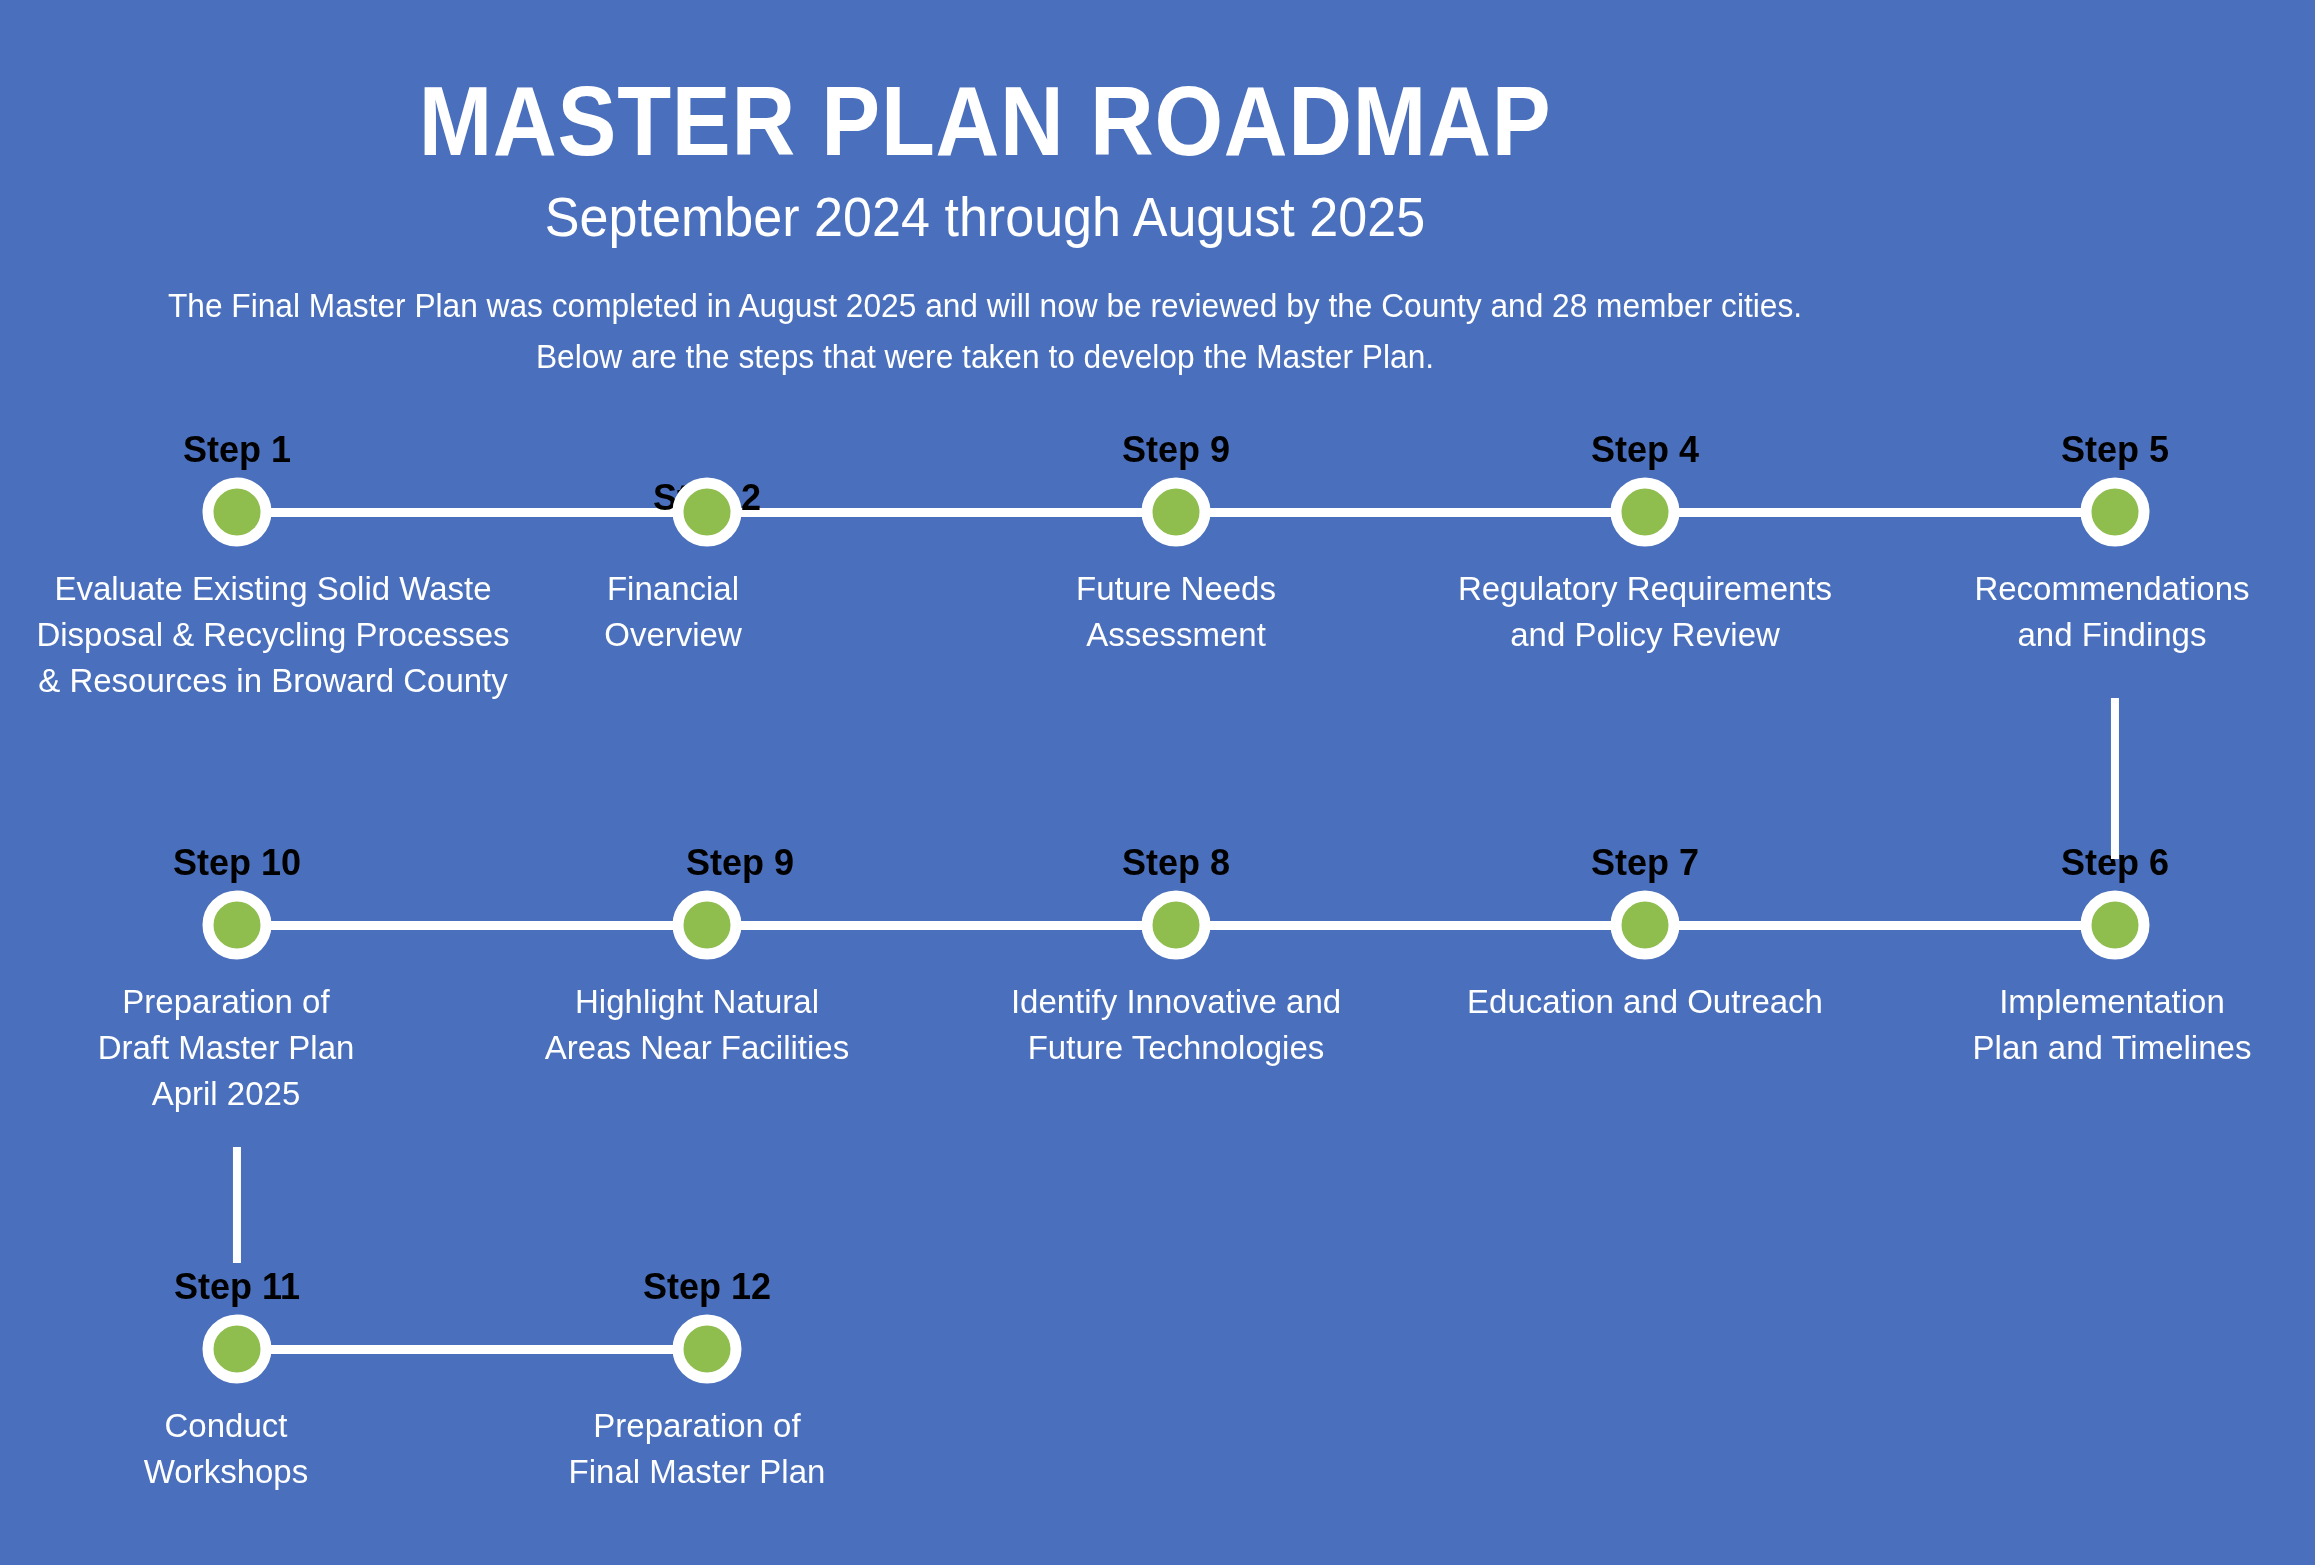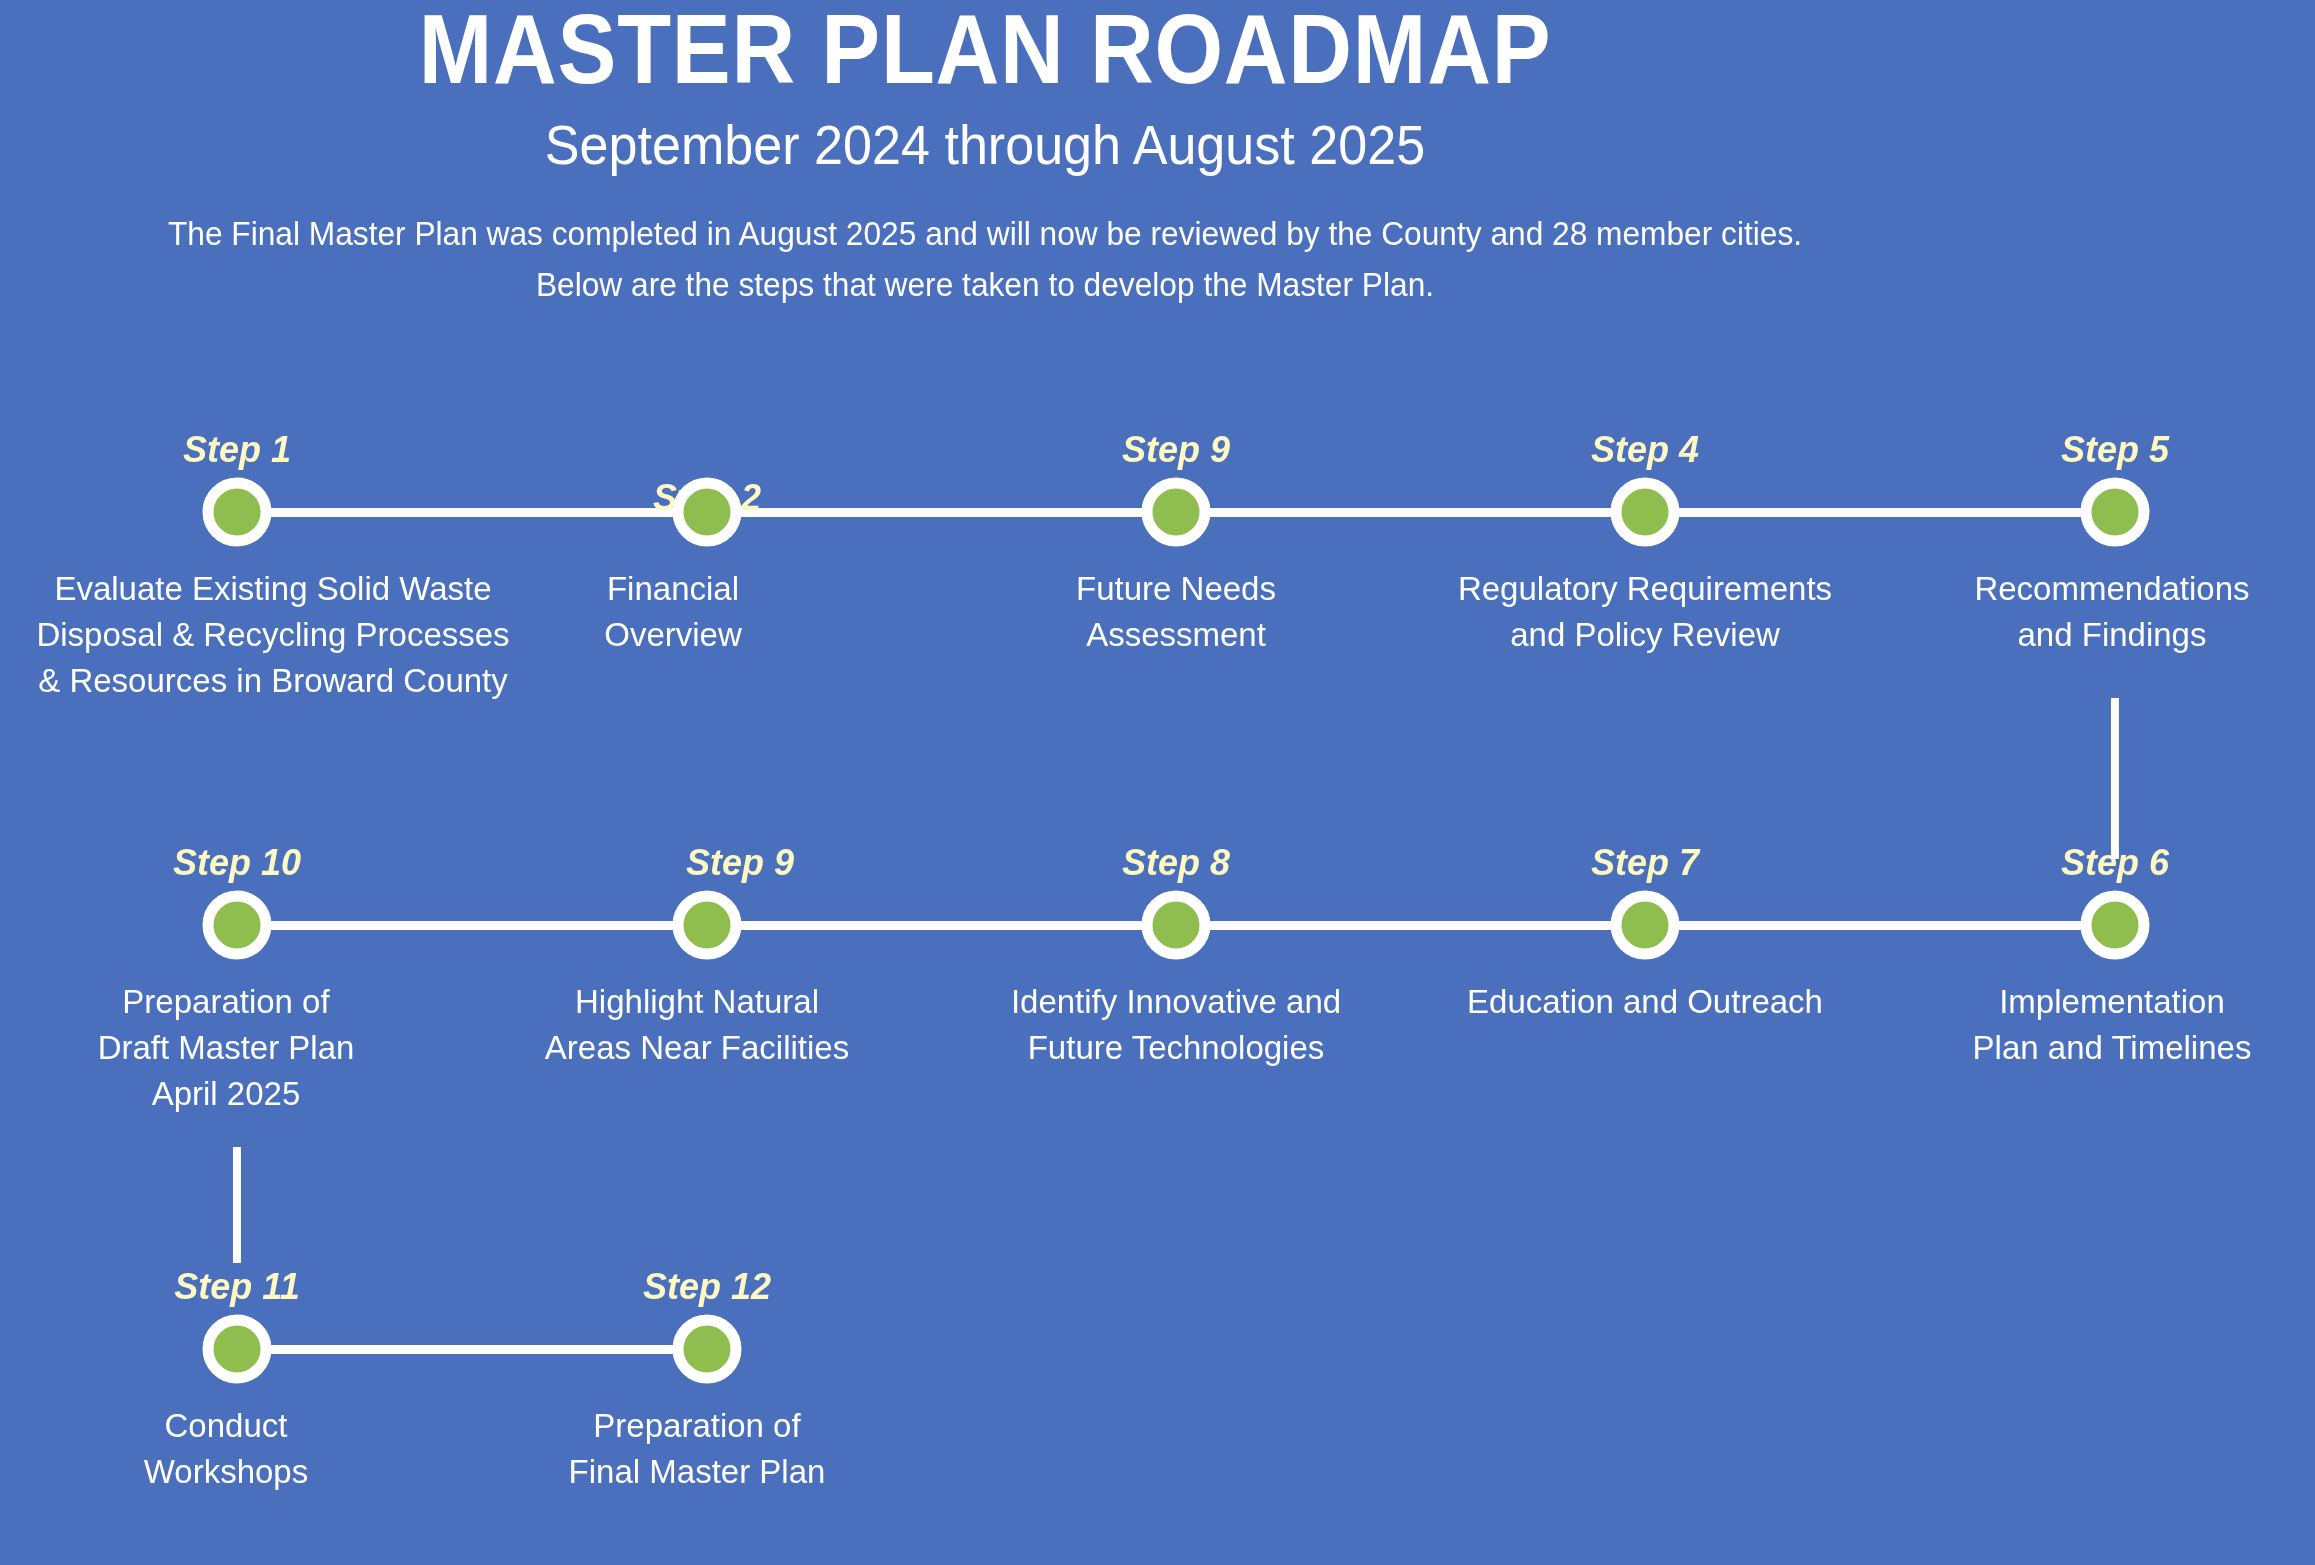--- a/index.html
+++ b/index.html
@@ -19,20 +19,21 @@
     background: #4A6FBC;
   }
 
   
   .header {
     position: absolute;
     top: 0;
     left: 0;
     width: 1970px;
     text-align: center;
+    padding-top: 72px;
   }
 
   .main-title {
     font-size: 98px;
     font-weight: bold;
     color: #FFFFFF;
     letter-spacing: 0.9px;
     line-height: 1.0;
     transform: scaleX(0.90);
     white-space: nowrap;
@@ -81,25 +82,24 @@
     border: 11px solid #FFFFFF;
     transform: translate(-50%, -50%);
     z-index: 3;
   }
 
   .step-label {
     position: absolute;
     transform: translateX(-50%);
     font-size: 36px;
     font-weight: bold;
-    color: #fef9c3;
+    color: #000000;
     white-space: nowrap;
     text-align: center;
     letter-spacing: 0px;
-    font-style: italic;
   }
 
   .step-desc {
     position: absolute;
     transform: translateX(-50%);
     font-size: 33px;
     font-weight: 400;
     color: #FFFFFF;
     line-height: 1.40;
     text-align: center;

